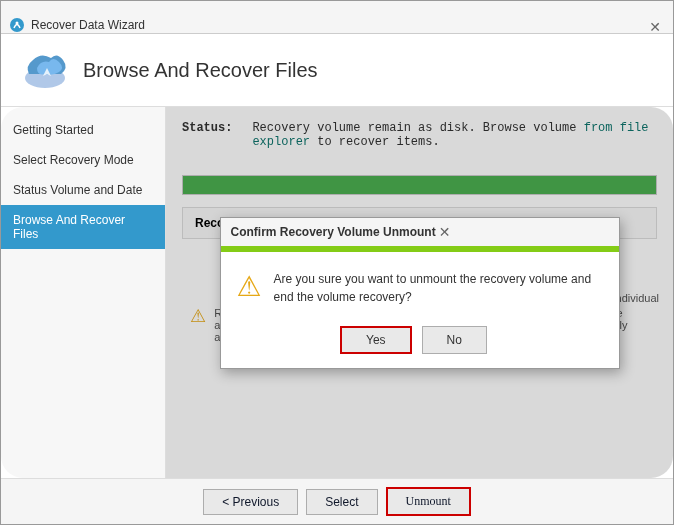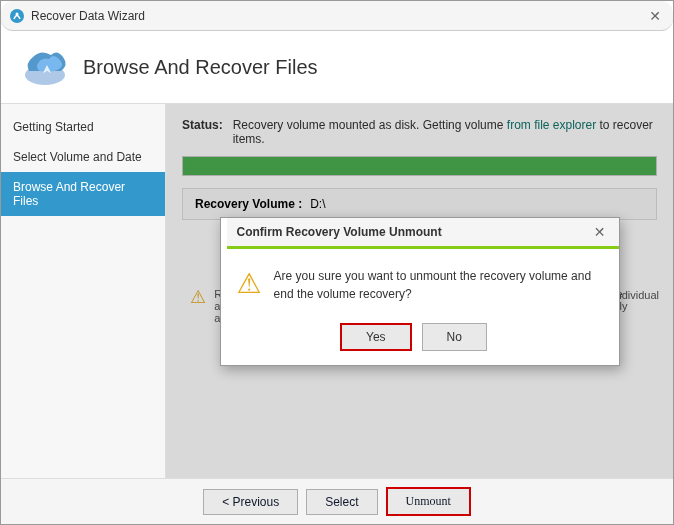--- a/index.html
+++ b/index.html
@@ -17,24 +17,23 @@
       background: #fff;
       border: 1px solid #999;
       display: flex;
       flex-direction: column;
     }
     .title-bar {
       background: #f5f5f5;
       border-bottom: 1px solid #ccc;
       height: 30px;
       display: flex;
-      align-items: center;
-      padding: 8px 8px;
+      align-items: flex-start;
+      padding: 16px 8px;
       justify-content: space-between;
-      border-radius: 12px;
     }
     .title-bar-left {
       display: flex;
       align-items: center;
       gap: 6px;
     }
     .title-bar-icon {
       width: 16px;
       height: 16px;
     }
@@ -64,20 +63,21 @@
     }
     .header-title {
       font-size: 20px;
       font-weight: 300;
       color: #333;
     }
     .content-area {
       display: flex;
       flex: 1;
       overflow: hidden;
+      border-radius: 22px;
     }
     .sidebar {
       width: 165px;
       background: #f7f7f7;
       border-right: 1px solid #ddd;
       padding-top: 8px;
     }
     .sidebar-item {
       padding: 8px 12px;
       font-size: 12px;
@@ -90,24 +90,25 @@
     }
     .main {
       flex: 1;
       padding: 14px 16px;
       position: relative;
       overflow: hidden;
     }
     .status-bar {
       display: flex;
       align-items: flex-start;
-      gap: 10px;
-      margin-bottom: 10px;
-      font-size: 12px;
-      color: #333;
+      gap: 20px;
+      margin-bottom: 26px;
+      font-size: 12px;
+      color: #333;
+      font-family: Liberation Mono, monospace;
     }
     .status-label {
       font-weight: 600;
       white-space: nowrap;
     }
     .status-link {
       color: #0f766e;
       text-decoration: none;
     }
     .progress-bar-container {
@@ -187,26 +188,25 @@
       z-index: 100;
     }
     .modal {
       background: #fff;
       border: 1px solid #999;
       box-shadow: 2px 4px 12px rgba(0,0,0,0.3);
       width: 400px;
     }
     .modal-title-bar {
       background: #f5f5f5;
-      border-bottom: 3px solid #84cc16;
+      border-bottom: 6px solid #84cc16;
       padding: 6px 10px;
       display: flex;
-      justify-content: space-between;
-      align-items: center;
-      margin-left: 6px;
+      justify-content: flex-start;
+      align-items: center;
     }
     .modal-title {
       font-size: 12px;
       font-weight: 600;
       color: #333;
     }
     .modal-close {
       font-size: 14px;
       color: #666;
       cursor: pointer;
@@ -285,33 +285,36 @@
     <span class="header-title">Browse And Recover Files</span>
   </div>
 
   <div class="content-area">
 
     <div class="sidebar">
       <div class="sidebar-item">
         <span>Getting Started</span>
       </div>
       <div class="sidebar-item">
-        <span>Select Volume and Date</span>
+        <span>Select Recovery Mode</span>
+      </div>
+      <div class="sidebar-item">
+        <span>Status Volume and Date</span>
       </div>
       <div class="sidebar-item active">
         <span>Browse And Recover Files</span>
       </div>
     </div>
 
     <div class="main">
 
       <div class="status-bar">
         <span class="status-label">Status:</span>
         <span>
-          <span>Recovery volume mounted as disk. Getting volume </span><a class="status-link">from file explorer</a><span> to recover items.</span>
+          <span>Recovery volume remain as disk. Browse volume </span><a class="status-link">from file explorer</a><span> to recover items.</span>
         </span>
       </div>
 
       <div class="progress-bar-container">
         <div class="progress-bar-fill" style="width: 100%;"></div>
       </div>
 
       <div class="recovery-details">
         <div class="recovery-detail-row">
           <span class="recovery-detail-label">Recovery Volume :</span>

